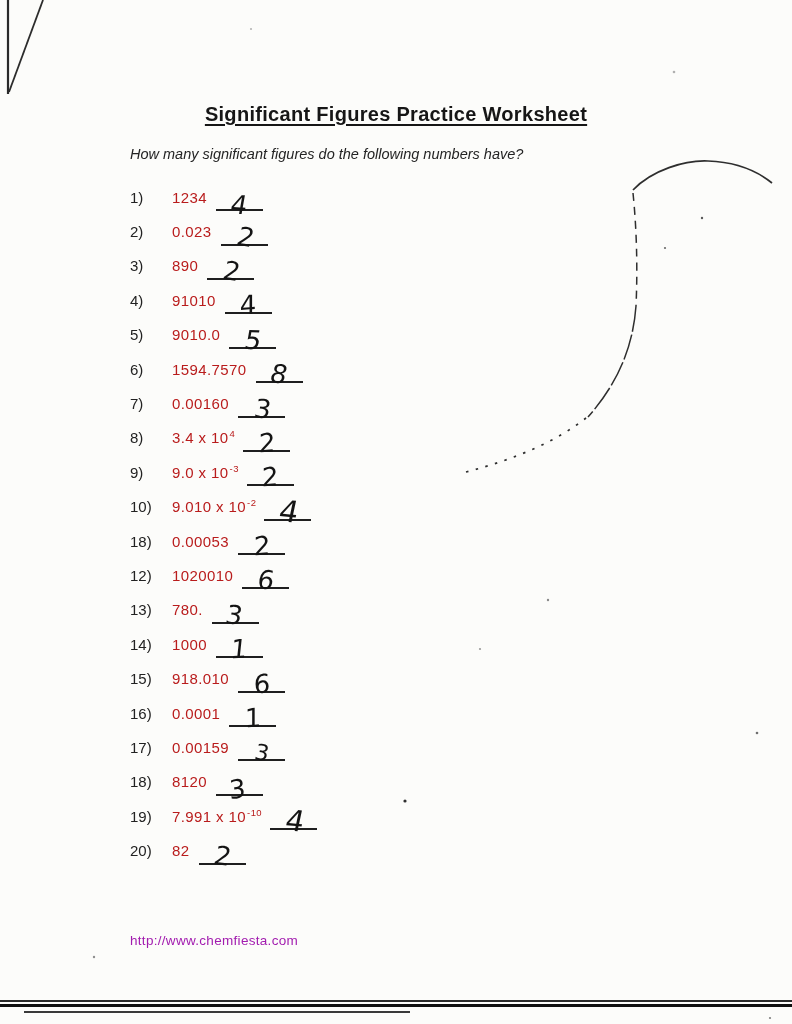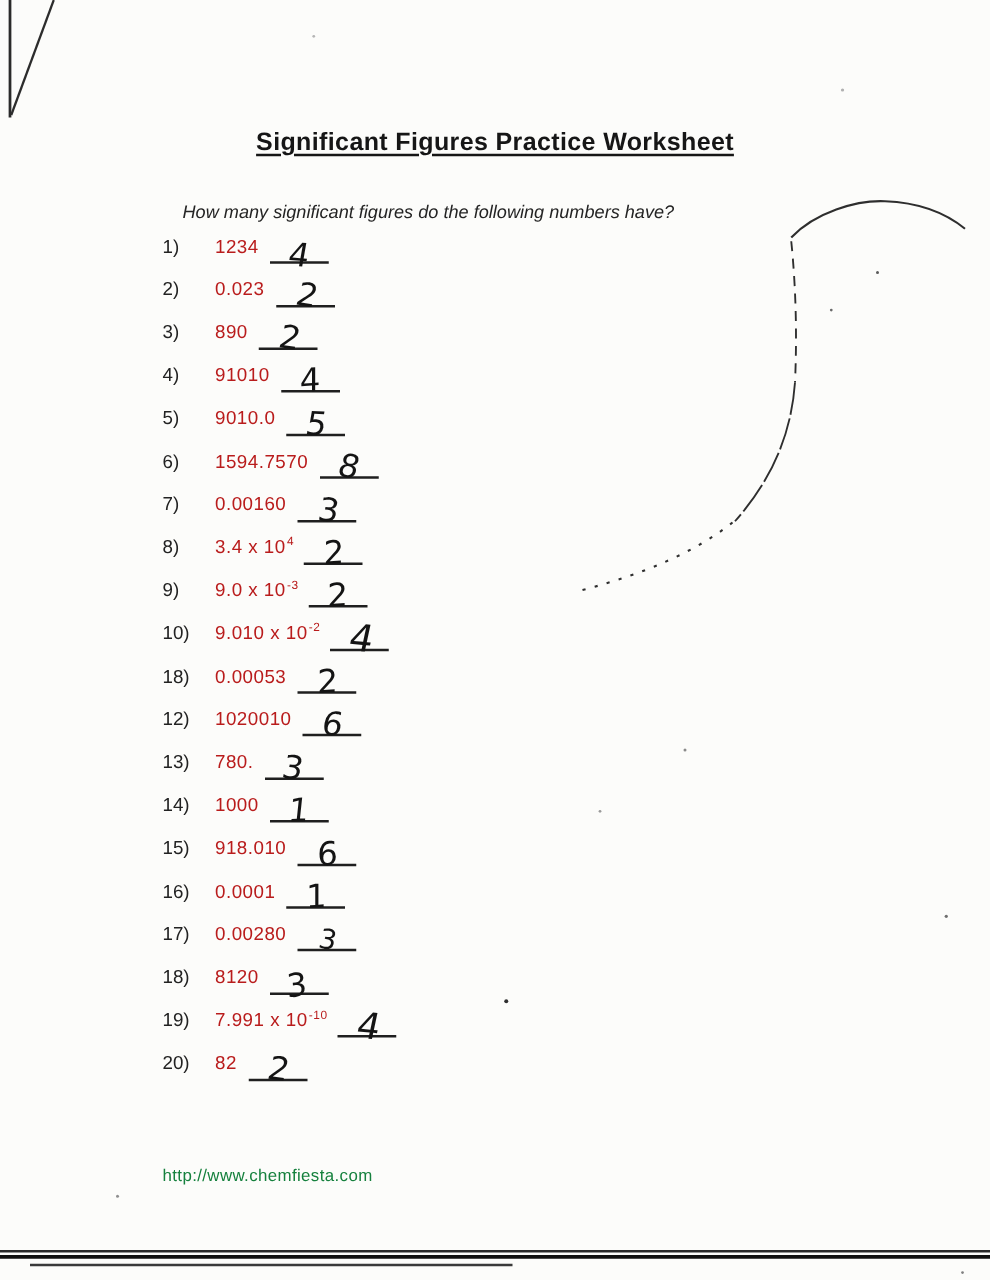--- a/index.html
+++ b/index.html
@@ -32,21 +32,21 @@
     letter-spacing: 0.3px;
     text-decoration: underline;
     text-decoration-thickness: 2px;
     text-underline-offset: 3px;
     color: #161616;
   }
   .instruction {
     position: absolute;
     left: 130px;
     top: 146px;
-    margin: 16px;
+    margin: 0;
     font-style: italic;
     font-size: 14.5px;
     color: #242424;
   }
   .questions {
     position: absolute;
     left: 130px;
     top: 180px;
     width: 420px;
   }
@@ -108,21 +108,21 @@
   .q-row:nth-of-type(19) .q-ans { font-size: 29px; bottom: -8px; transform: translateX(-45%) rotate(5deg) skewX(-7deg); }
   .q-row:nth-of-type(20) .q-ans { transform: translateX(-45%) rotate(7deg) skewX(-6deg); }
 
   .footer-url {
     position: absolute;
     left: 130px;
     top: 933px;
     margin: 0;
     font-size: 13.5px;
     letter-spacing: 0.3px;
-    color: #15803d;
+    color: #a21caf;
   }
   .bottom-line-1 {
     position: absolute;
     top: 1000px; left: 0;
     width: 792px; height: 2px;
     background: #2a2a2a;
   }
   .bottom-line-2 {
     position: absolute;
     top: 1004px; left: 0;
@@ -298,21 +298,21 @@
     <div class="q-row">
       <span class="q-num">16)</span>
       <span class="q-val"><span>0.0001</span><sup class="q-exp"></sup></span>
       <span class="q-blank">
           <span class="q-ans">1</span>
         </span>
     </div>
 
     <div class="q-row">
       <span class="q-num">17)</span>
-      <span class="q-val"><span>0.00280</span><sup class="q-exp"></sup></span>
+      <span class="q-val"><span>0.00159</span><sup class="q-exp"></sup></span>
       <span class="q-blank">
           <span class="q-ans">3</span>
         </span>
     </div>
 
     <div class="q-row">
       <span class="q-num">18)</span>
       <span class="q-val"><span>8120</span><sup class="q-exp"></sup></span>
       <span class="q-blank">
           <span class="q-ans">3</span>

